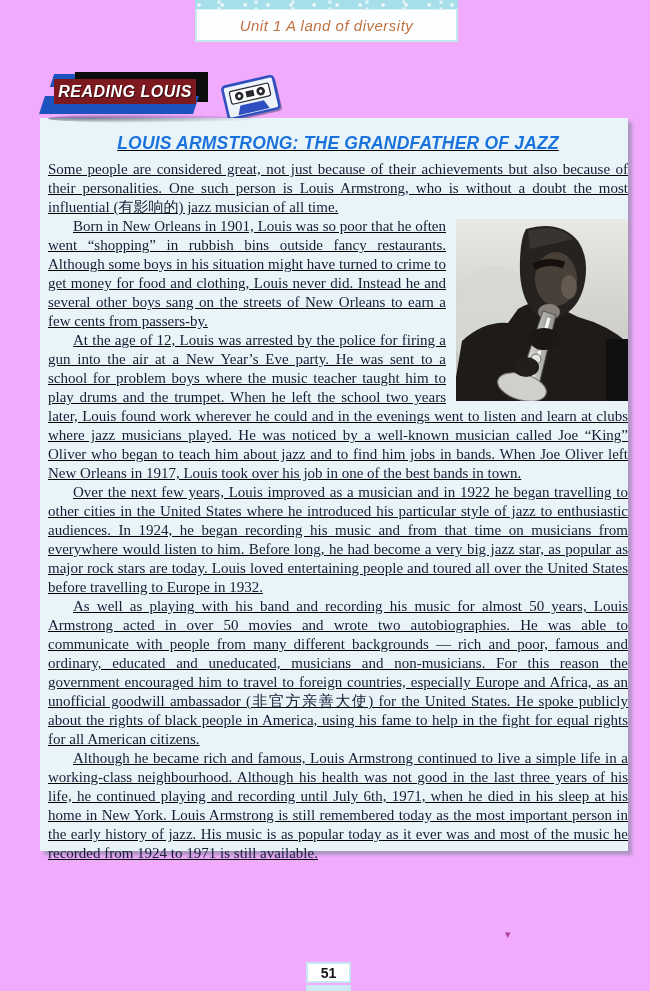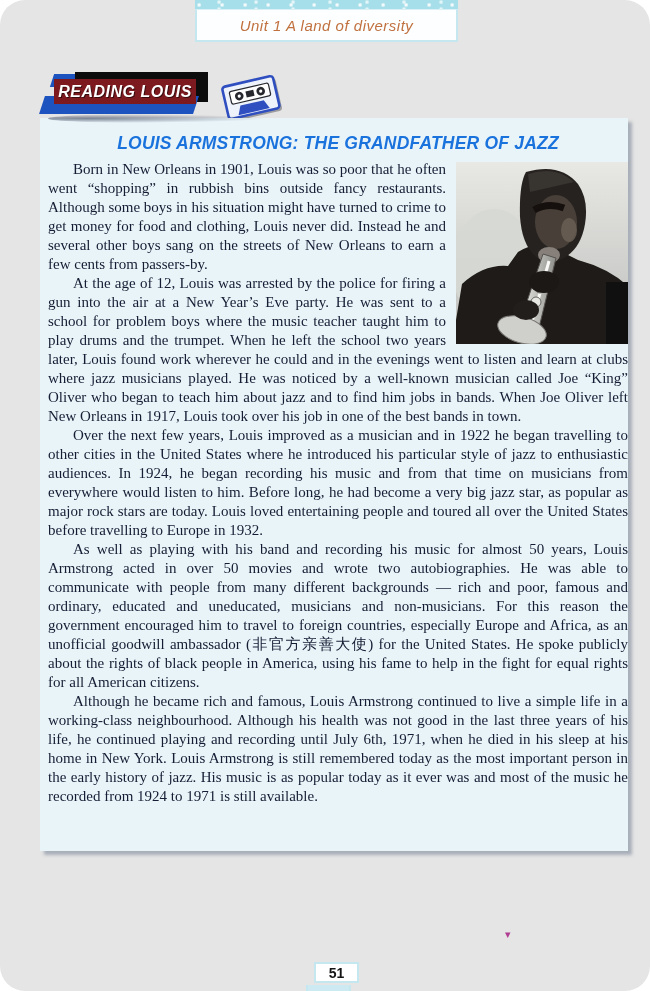--- a/index.html
+++ b/index.html
@@ -1,17 +1,17 @@
 <!DOCTYPE html>
 <html style="--title-blue: #1a72dd; --unit-orange: #c0713f; --banner-maroon: #7c1a1f; --banner-blue: #1d53be; --page-bg: #e9f4f9; --band-cyan: #a6dee9; --arrow-pink: #b13d92;"><head>
 <meta charset="utf-8">
 <style>
   html,body{margin:0;padding:0;background:#ffffff;}
-  .page{position:relative;width:650px;height:991px;background:#e5e5e5;overflow:hidden;
-        font-family:"Liberation Serif",serif;border-radius:25px;}
+  .page{position:relative;width:650px;height:991px;background:#f0abfc;overflow:hidden;
+        font-family:"Liberation Serif",serif;}
 
   
   .unit-band{position:absolute;left:195px;top:0;width:263px;height:9px;
     background:
       radial-gradient(circle at 18% 55%, rgba(255,255,255,.85) 1px, transparent 2.5px),
       radial-gradient(circle at 65% 30%, rgba(255,255,255,.7) 1px, transparent 2.5px),
       #a6dee9;
     background-size:23px 9px,37px 7px,auto;}
   .unit-box{position:absolute;left:195px;top:9px;width:263px;height:33px;box-sizing:border-box;
     background:#fdfeff;border:2px solid #c5e7ef;border-top:1px solid #d9f0f5;
@@ -29,36 +29,36 @@
   .banner-maroon{position:absolute;left:54px;top:79px;width:142px;height:25px;
     background:var(--banner-maroon,#7c1a1f);display:flex;align-items:center;justify-content:center;}
   .banner-maroon span{font-family:"Liberation Sans",sans-serif;font-weight:900;font-style:italic;
     font-size:16px;color:#ffffff;letter-spacing:.5px;white-space:nowrap;
     text-shadow:1px 1px 0 rgba(0,0,0,.55);}
   .cassette{position:absolute;left:218px;top:74px;width:66px;height:48px;}
 
   
   .passage{position:absolute;left:40px;top:118px;width:588px;height:733px;box-sizing:border-box;
     background:var(--page-bg,#e9f4f9);padding:15px 0 0 8px;
-    box-shadow:4px 4px 3px rgba(120,132,150,.55);}
+    box-shadow:4px 4px 3px rgba(120,132,150,.55);text-decoration:underline;}
   .curl{position:absolute;left:8px;top:-4px;width:215px;height:9px;border-radius:50%;
     background:radial-gradient(ellipse at 18% 50%, rgba(35,45,70,.55), rgba(35,45,70,0) 72%);}
   .passage h1{margin:0 0 6px 0;text-align:center;font-family:"Liberation Sans",sans-serif;
     font-style:italic;font-weight:bold;font-size:17.5px;letter-spacing:.2px;
     color:var(--title-blue,#1a72dd);}
   .passage p{margin:0;font-size:15px;line-height:19px;color:#141d33;
     text-align:justify;text-indent:25px;}
   .passage p.first{text-indent:0;}
   .photo{float:right;width:172px;height:182px;margin:2px 0 4px 10px;}
   .photo svg{display:block;width:100%;height:100%;}
 
   
   .arrow-mark{position:absolute;left:505px;top:929px;font-size:11px;line-height:11px;
     color:var(--arrow-pink,#b13d92);font-family:"DejaVu Sans",sans-serif;}
-  .pagenum-box{position:absolute;left:314px;top:962px;width:45px;height:21px;box-sizing:border-box;
+  .pagenum-box{position:absolute;left:306px;top:962px;width:45px;height:21px;box-sizing:border-box;
     background:#ffffff;border:2px solid #c5e7ef;display:flex;align-items:center;justify-content:center;}
   .pagenum-box span{font-family:"Liberation Sans",sans-serif;font-weight:bold;font-size:14px;color:#141414;}
   .pagenum-strip{position:absolute;left:306px;top:985px;width:45px;height:6px;background:#cdeaf3;
     border-left:2px solid #c5e7ef;border-right:2px solid #c5e7ef;box-sizing:border-box;}
 </style>
 </head>
 <body>
 
 <div class="page">
 
@@ -88,20 +88,21 @@
           <path d="M17 38 L49 38 L45 29 L21 29 Z" fill="#2f4fc0"></path>
         </g>
       </svg>
     </div>
   </div>
 
   <main class="passage">
     <div class="curl"></div>
     <h1>LOUIS ARMSTRONG: THE GRANDFATHER OF JAZZ</h1>
 
+    <p class="first">Some people are considered great, not just because of their achievements but also because of their personalities. One such person is Louis Armstrong, who is without a doubt the most influential (有影响的) jazz musician of all time.</p>
 
     <figure class="photo">
       <svg viewBox="0 0 172 182" xmlns="http://www.w3.org/2000/svg" preserveAspectRatio="none">
         <defs>
           <linearGradient id="pbg" x1="0" y1="0" x2="0" y2="1">
             <stop offset="0" stop-color="#e8e8e4"></stop>
             <stop offset="1" stop-color="#bdbfbc"></stop>
           </linearGradient>
           <linearGradient id="ptr" x1="0" y1="0" x2="1" y2="0">
             <stop offset="0" stop-color="#f6f6f2"></stop>

